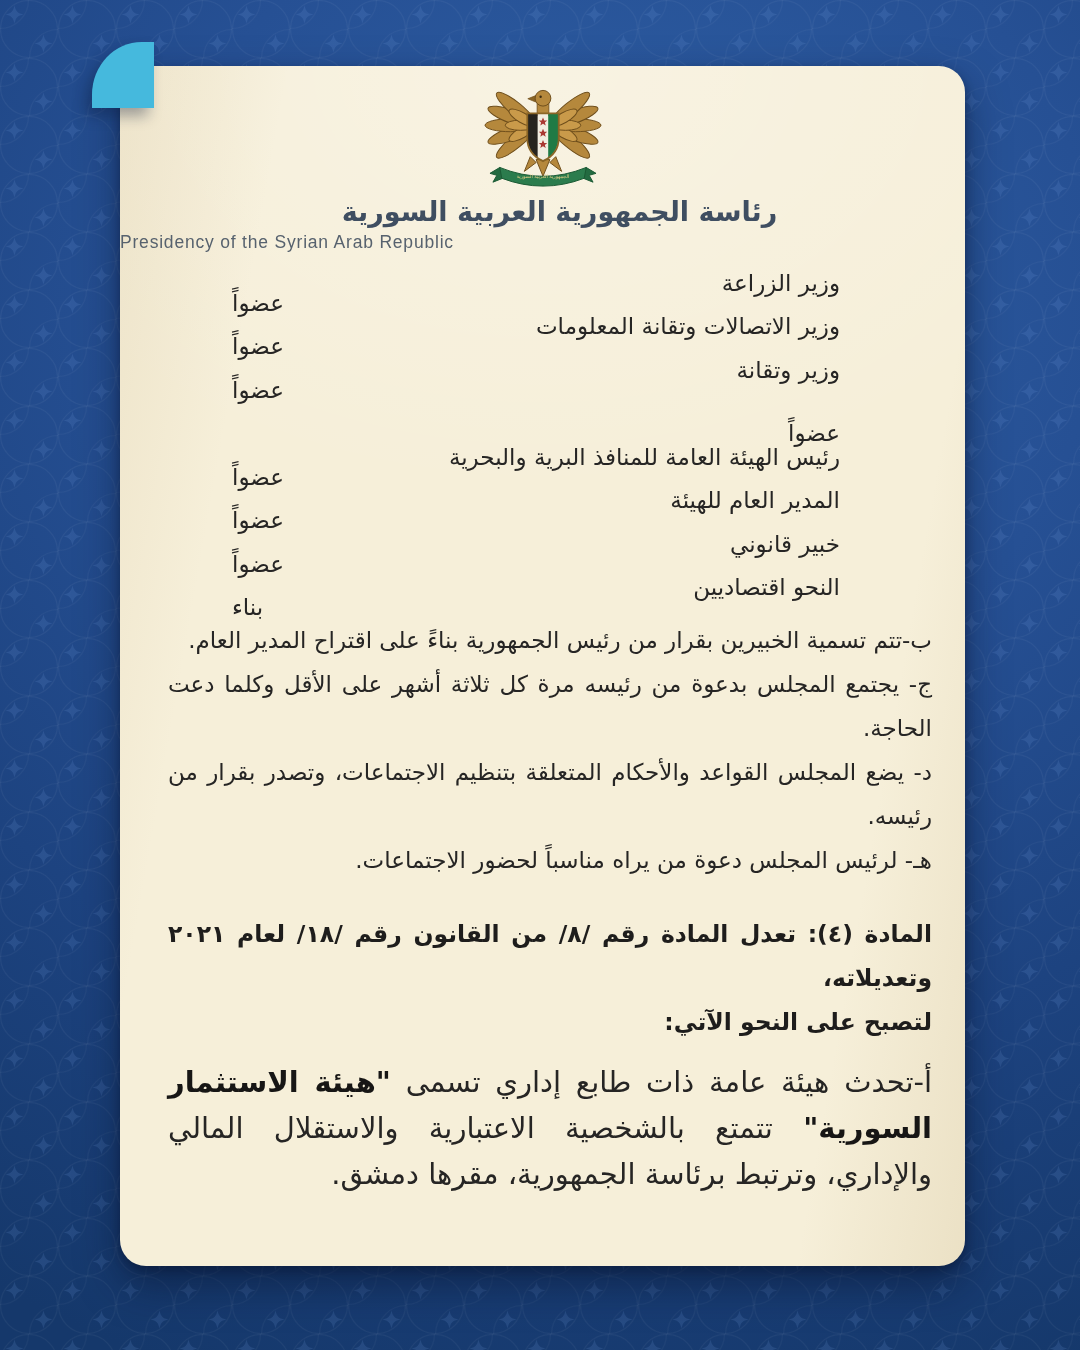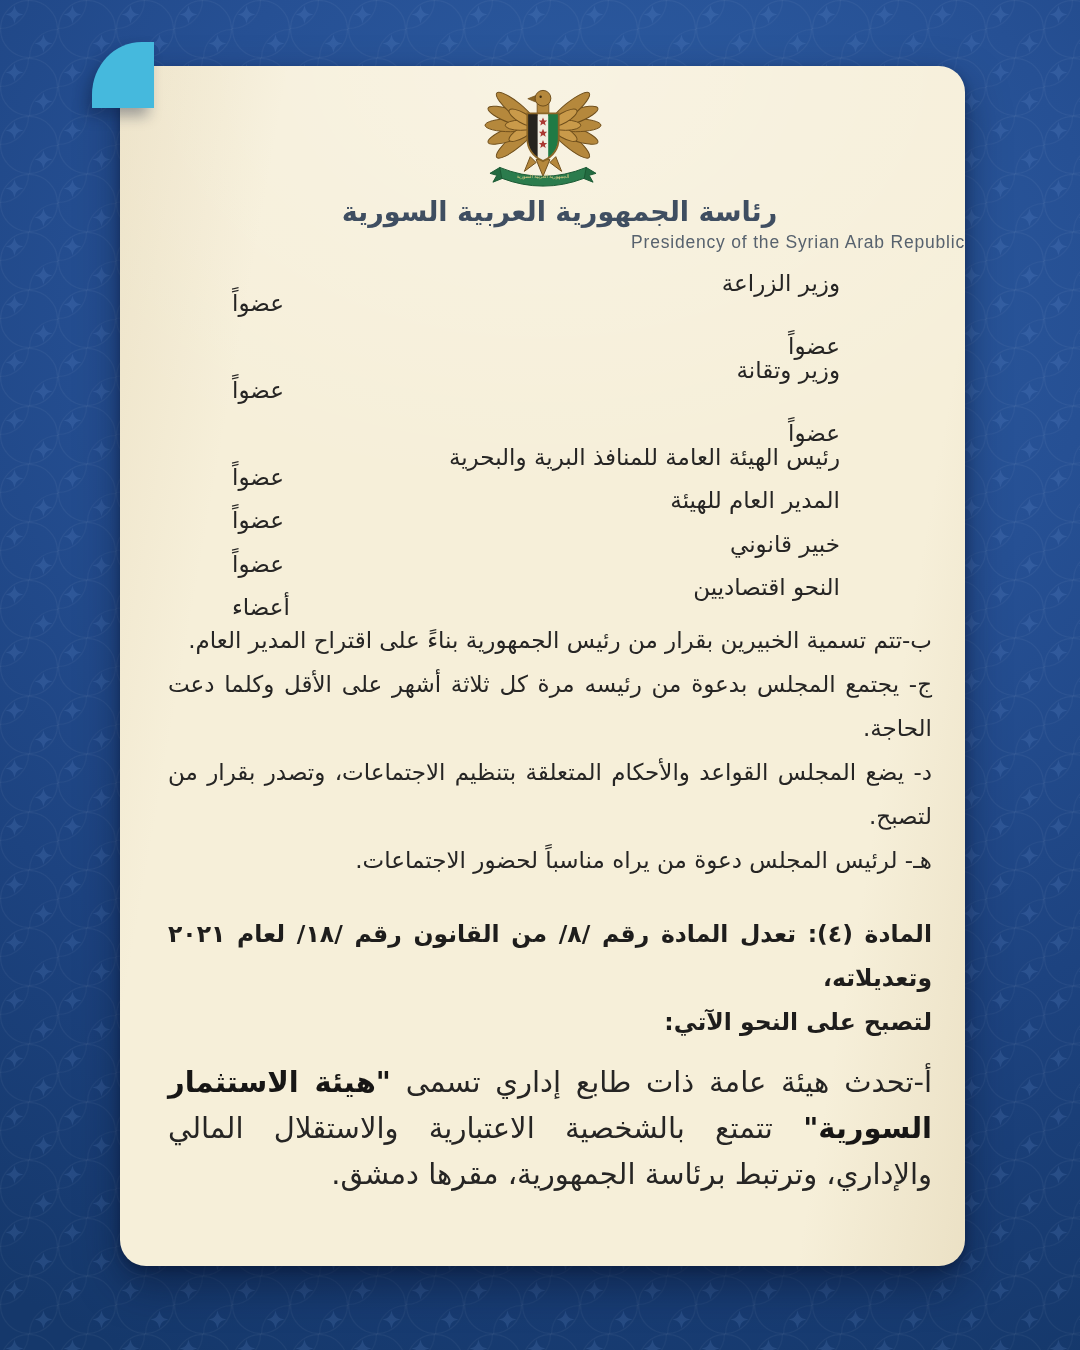--- a/index.html
+++ b/index.html
@@ -35,21 +35,21 @@
 
   .emblem{display:block;margin:18px auto 0 auto;}
 
   .title-ar{
     margin-top:4px;text-align:center;
     font-size:27px;font-weight:bold;color:#3f4e61;line-height:32px;
     letter-spacing:0;
     margin-left:34px;
   }
   .title-en{
-    margin-top:3px;text-align:right;direction:ltr;
+    margin-top:3px;text-align:left;direction:ltr;
     font-family:"Liberation Sans", sans-serif;
     font-size:17.5px;color:#57626e;letter-spacing:.8px;line-height:22px;
   }
 
   .members{margin:8px 125px 0 112px;}
   .member-row{
     height:43.5px;display:flex;align-items:center;justify-content:space-between;
     font-size:23px;
   }
   .member-title{white-space:nowrap;}
@@ -167,20 +167,21 @@
 
       <div class="title-ar">رئاسة الجمهورية العربية السورية</div>
       <div class="title-en">Presidency of the Syrian Arab Republic</div>
 
       <div class="members" id="members-list">
           <div class="member-row">
             <div class="member-title">وزير الزراعة</div>
             <div class="member-role">عضواً</div>
           </div>
           <div class="member-row">
+            <div class="member-title">وزير الاتصالات وتقانة المعلومات</div>
             <div class="member-role">عضواً</div>
           </div>
           <div class="member-row">
             <div class="member-title">وزير وتقانة</div>
             <div class="member-role">عضواً</div>
           </div>
           <div class="member-row">
             <div class="member-role">عضواً</div>
           </div>
           <div class="member-row">
@@ -190,35 +191,35 @@
           <div class="member-row">
             <div class="member-title">المدير العام للهيئة</div>
             <div class="member-role">عضواً</div>
           </div>
           <div class="member-row">
             <div class="member-title">خبير قانوني</div>
             <div class="member-role">عضواً</div>
           </div>
           <div class="member-row">
             <div class="member-title">النحو اقتصاديين</div>
-            <div class="member-role">أعضاء</div>
+            <div class="member-role">بناء</div>
           </div>
         </div>
 
       <div class="clauses" id="clauses-block">
           <div class="clause">
             <div class="line">ب-تتم تسمية الخبيرين بقرار من رئيس الجمهورية بناءً على اقتراح المدير العام.</div>
           </div>
           <div class="clause">
             <div class="line">ج- يجتمع المجلس بدعوة من رئيسه مرة كل ثلاثة أشهر على الأقل وكلما دعت</div>
             <div class="line">الحاجة.</div>
           </div>
           <div class="clause">
             <div class="line">د- يضع المجلس القواعد والأحكام المتعلقة بتنظيم الاجتماعات، وتصدر بقرار من</div>
-            <div class="line">لتصبح.</div>
+            <div class="line">رئيسه.</div>
           </div>
           <div class="clause">
             <div class="line">هـ- لرئيس المجلس دعوة من يراه مناسباً لحضور الاجتماعات.</div>
           </div>
         </div>
 
       <div class="article4-heading" id="article4-heading">
           <div class="line">المادة (٤): تعدل المادة رقم /٨/ من القانون رقم /١٨/ لعام ٢٠٢١ وتعديلاته،</div>
           <div class="line">لتصبح على النحو الآتي:</div>
         </div>

